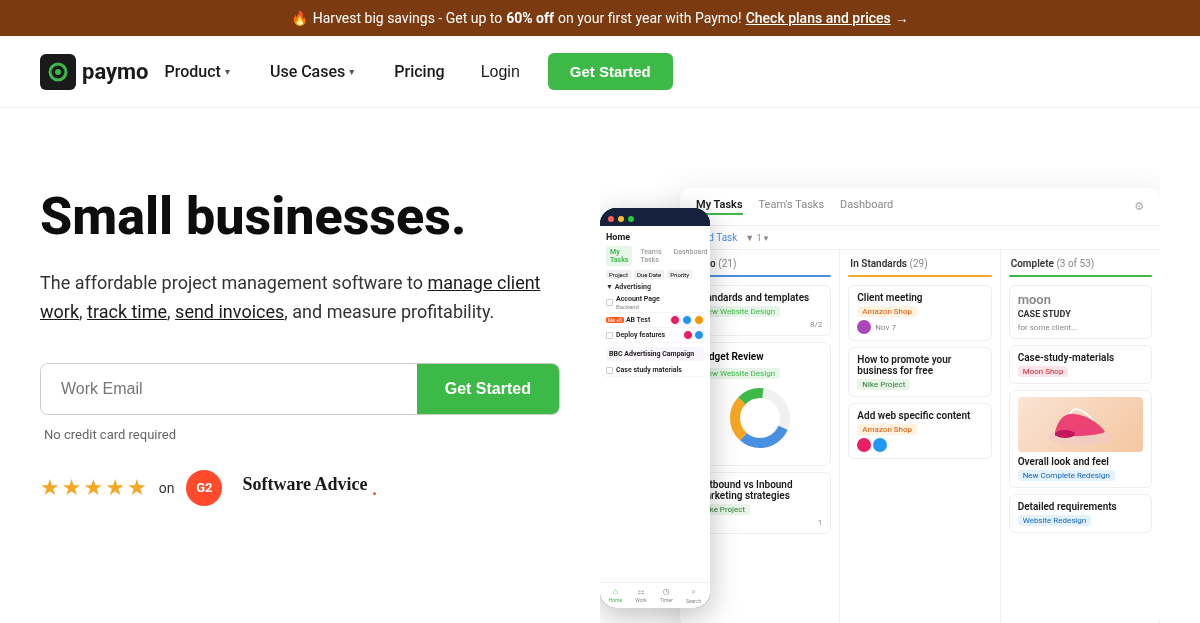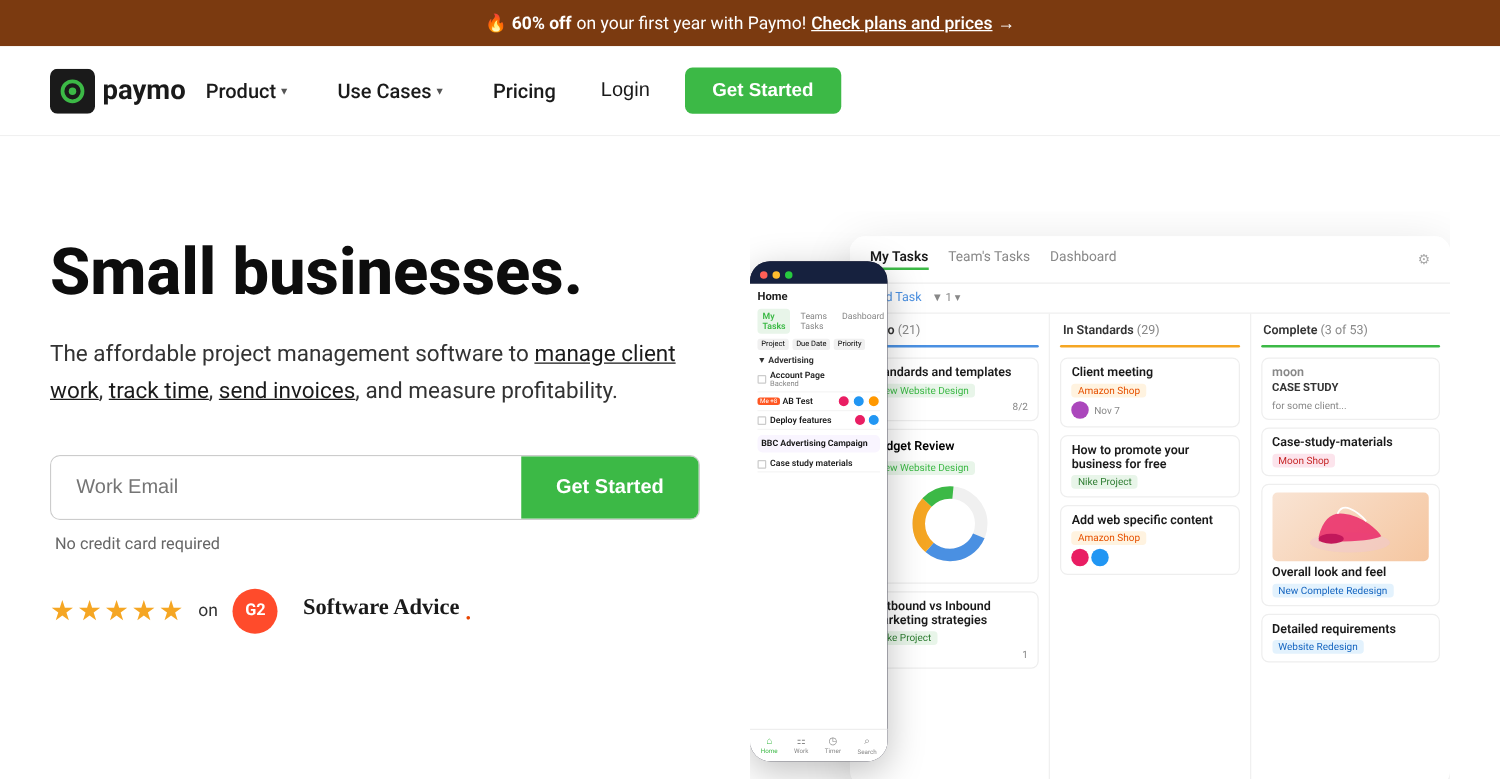--- a/index.html
+++ b/index.html
@@ -402,20 +402,21 @@
     .mobile-mini-avatar { width: 10px; height: 10px; border-radius: 50%; border: 1px solid #fff; }
     .mobile-mini-av1 { background: #e91e63; }
     .mobile-mini-av2 { background: #2196f3; }
     .mobile-mini-av3 { background: #ff9800; }
   </style>
 </head>
 <body>
 
 <div class="announcement-bar">
   <span>🔥</span>
+  <span>Harvest big savings - Get up to </span>
   <span class="bold">60% off</span>
   <span> on your first year with Paymo! </span>
   <a href="#">Check plans and prices</a>
   <span>→</span>
 </div>
 
 <nav>
   <div class="nav-logo">
     <svg class="logo-icon" viewBox="0 0 36 36">
       <rect width="36" height="36" rx="6" fill="#1a1a1a"></rect>
@@ -652,21 +653,21 @@
           </div>
 
           <div class="kanban-col">
             <div class="col-header">
               <span>Complete</span>
               <span class="count">(3 of 53)</span>
             </div>
             <div class="col-divider-complete"></div>
 
             <div class="kanban-card">
-              <div style="font-size:10px;font-weight:600;color:#888;margin-bottom:2px;">moon</div>
+              <div style="font-size:13px;font-weight:600;color:#888;margin-bottom:2px;">moon</div>
               <div style="font-size:9px;font-weight:700;color:#333;margin-bottom:4px;">CASE STUDY</div>
               <div style="font-size:8px;color:#888;">for some client...</div>
             </div>
             <div class="kanban-card">
               <div class="card-title">Case-study-materials</div>
               <div class="card-sub">
                 <span class="card-tag" style="background:#fce4ec;color:#c62828;">Moon Shop</span>
               </div>
             </div>
             <div class="kanban-card">

